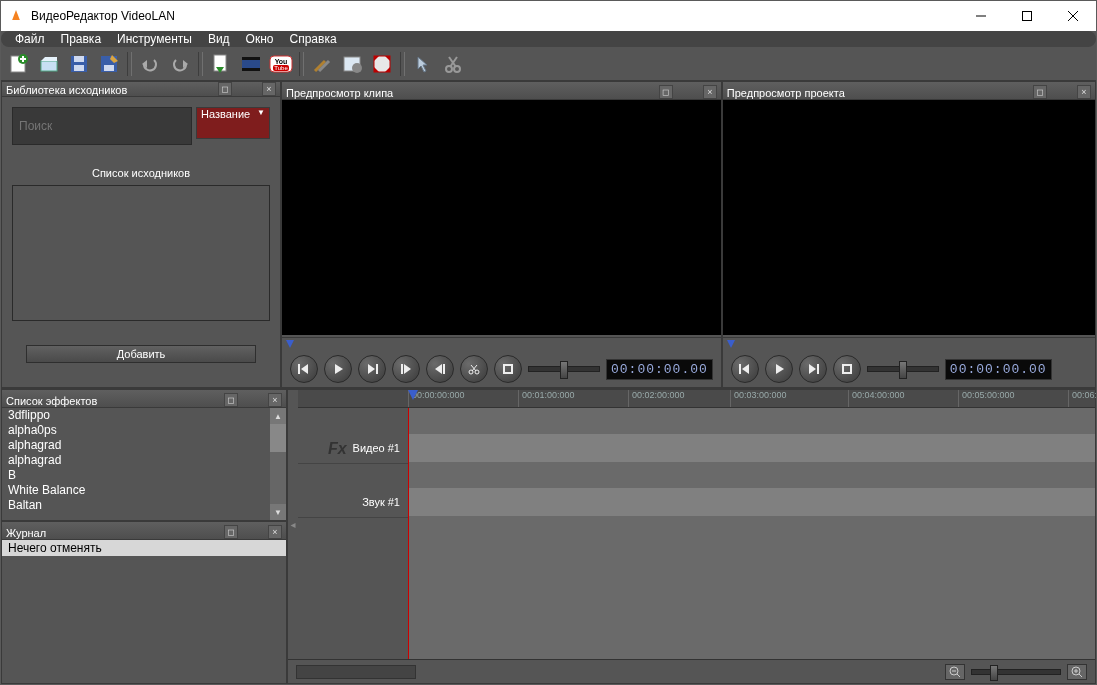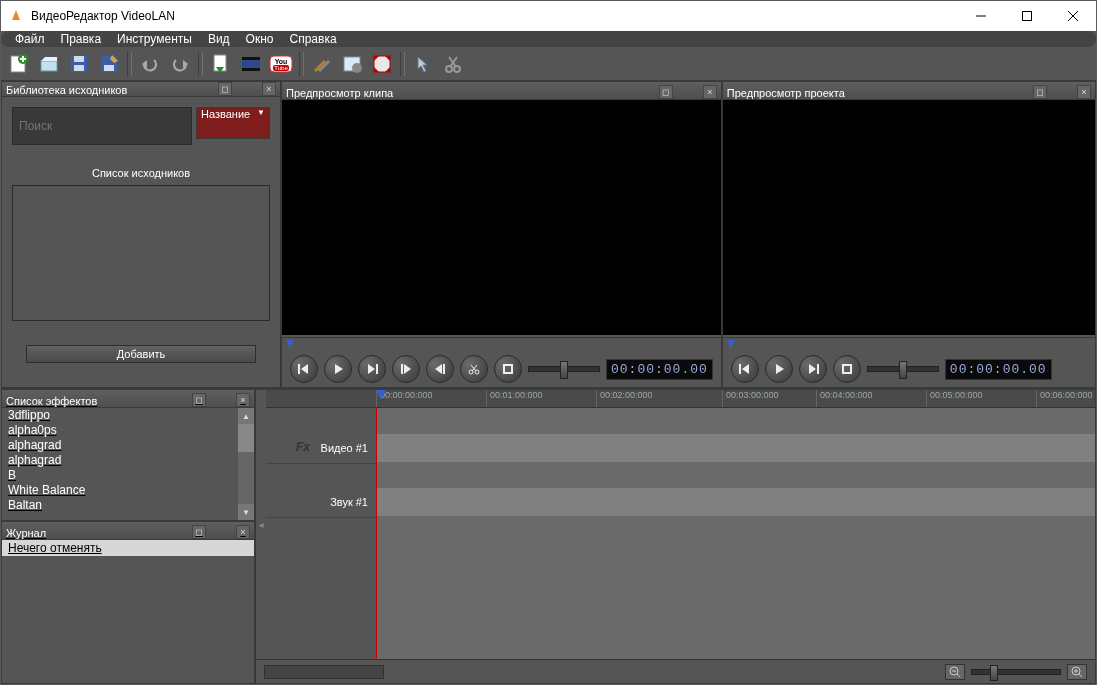--- a/index.html
+++ b/index.html
@@ -46,21 +46,21 @@
 .preview .video { flex:1; background:#000; margin:0 0 2px 0; }
 .preview .scrub { height:14px; background:#555; position:relative; border-top:1px solid #3a3a3a; }
 .preview .scrub .marker { position:absolute; left:4px; top:2px; }
 .preview .controls { height:36px; display:flex; align-items:center; gap:6px; padding:0 8px; background:#555; }
 .rbtn { width:28px; height:28px; border-radius:50%; background:radial-gradient(circle at 30% 30%,#6b6b6b,#3a3a3a); border:1px solid #2a2a2a; display:flex; align-items:center; justify-content:center; color:#eee; }
 .slider { flex:0 0 72px; height:6px; background:#333; border:1px solid #222; position:relative; }
 .slider .thumb { position:absolute; left:50%; top:-6px; width:8px; height:18px; background:linear-gradient(#777,#444); border:1px solid #222; transform:translateX(-50%); }
 .timecode { font-family:"Courier New",monospace; background:#0a0a0a; color:#9ad; padding:2px 4px; font-size:13px; letter-spacing:1px; border:1px solid #333; }
 
 
-.leftcol { width:254px; display:flex; flex-direction:column;text-decoration:underline; }
+.leftcol { width:286px; display:flex; flex-direction:column; }
 .effects { flex: 0 0 132px; }
 .effects-list { flex:1; background:#555; overflow:auto; position:relative; }
 .effects-list .item { padding:0px 6px; color:#fff; font-size:12px; line-height:15px; }
 .effects-list .scroll { position:absolute; right:0; top:0; bottom:0; width:16px; background:#666; display:flex; flex-direction:column; }
 .effects-list .scroll .arrow { height:16px; background:#777; display:flex; align-items:center;justify-content:center; font-size:8px; color:#ddd; }
 .effects-list .scroll .thumb { margin:0; height:28px; background:#888; }
 .journal { flex:1; }
 .journal-list { flex:1; background:#555; }
 .journal-list .row { background:#d7d7d7; color:#000; font-size:12px; padding:1px 6px; }
 
@@ -394,33 +394,33 @@
     </div>
 
     <div class="timeline">
       <div style="display:flex; flex:1; min-height:0;">
         <div class="collapse-handle">◂</div>
         <div style="flex:1; display:flex; flex-direction:column; position:relative;">
           <div class="ruler">
             <div class="tick" style="left:110px">00:00:00:000</div>
             <div class="tick" style="left:220px">00:01:00:000</div>
             <div class="tick" style="left:330px">00:02:00:000</div>
-            <div class="tick" style="left:456px">00:03:00:000</div>
+            <div class="tick" style="left:432px">00:03:00:000</div>
             <div class="tick" style="left:550px">00:04:00:000</div>
             <div class="tick" style="left:660px">00:05:00:000</div>
             <div class="tick" style="left:770px">00:06:00:000</div>
             <span class="playhead" style="left:110px">
                 <svg width="10" height="14">
                   <polygon points="0,0 10,0 5,10" fill="#3a5ecc"></polygon>
                 </svg>
               </span>
           </div>
           <div class="tracks">
             <div class="track-labels" style="position:relative">
-              <div style="position:absolute; left:30px; top:32px; font-style:italic; font-weight:bold; color:#333; font-size:12px;">Fx</div>
+              <div style="position:absolute; left:30px; top:32px; font-style:italic; font-weight:bold; color:#333; font-size:16px;">Fx</div>
               <div class="lane first">Видео #1</div>
               <div style="height:22px"></div>
               <div class="lane">Звук #1</div>
             </div>
             <div class="track-area">
               <div class="row" style="top:26px"></div>
               <div class="row" style="top:80px"></div>
               <div class="playline"></div>
             </div>
           </div>

